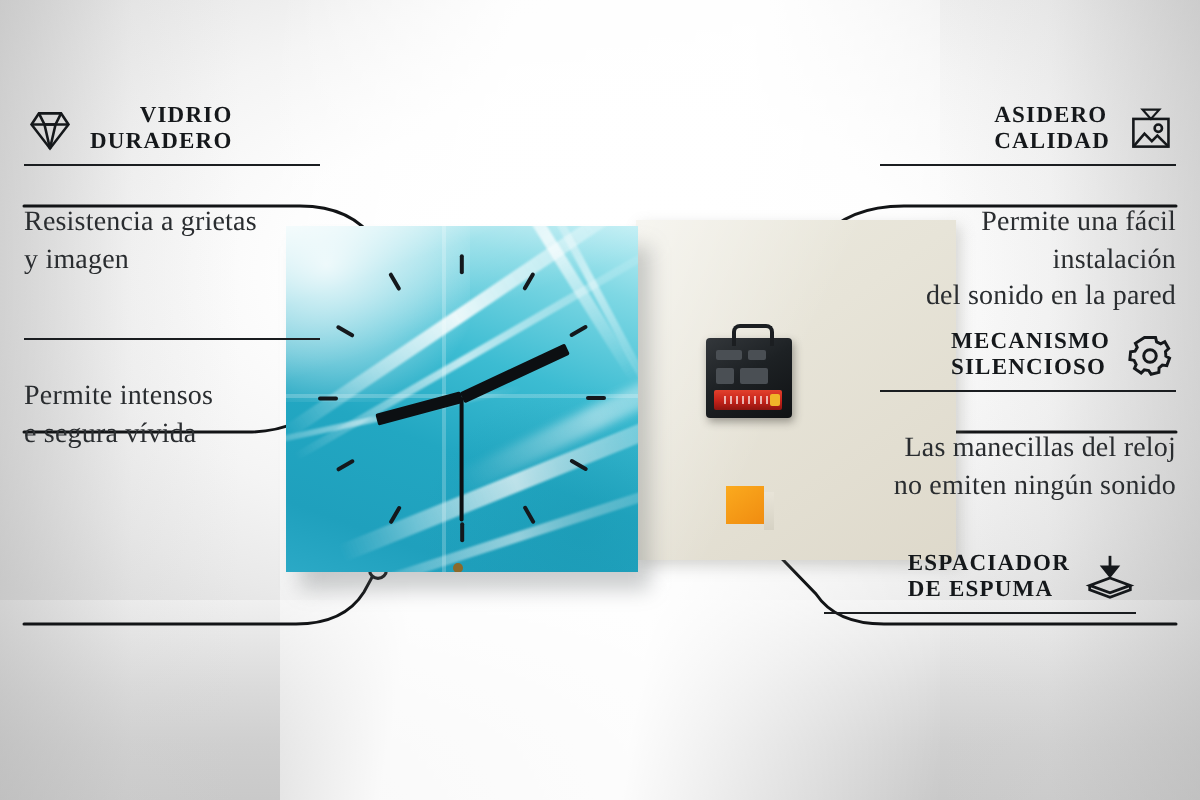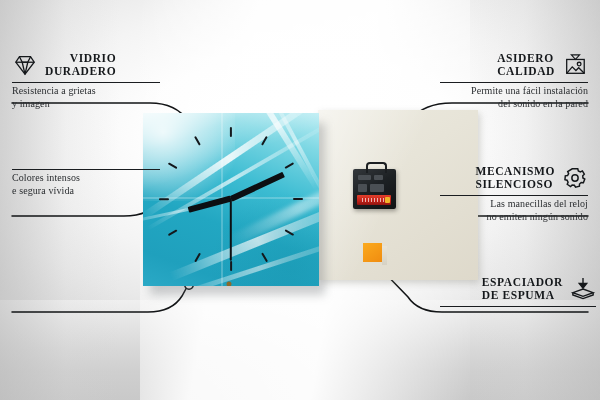--- a/index.html
+++ b/index.html
@@ -86,21 +86,21 @@
 
   
   .callout{position:absolute;}
   .co-head{display:flex;align-items:center;gap:7px;}
   .co-left .co-head{justify-content:flex-start;}
   .co-right .co-head{justify-content:flex-end;}
   .co-title{font-weight:bold;letter-spacing:.6px;color:#15181b;line-height:1.12;font-size:11.5px;}
   .co-left .co-title{text-align:right;}
   .co-right .co-title{}
   .co-rule{height:1px;background:#1a1d20;margin-top:4px;}
-  .co-desc{font-size:10px;line-height:1.34;color:#2a2d30;margin-top:1px;letter-spacing:.1px;}
+  .co-desc{font-size:14px;line-height:1.34;color:#2a2d30;margin-top:20px;letter-spacing:.1px;}
   .co-right .co-desc{text-align:right;}
   .co-icon{flex:0 0 auto;width:26px;height:24px;color:#15181b;}
   .co-icon svg{display:block;width:100%;height:100%;}
   .hdicon{width:26px;height:22px;border:1.6px solid #15181b;border-radius:3px;
     display:flex;flex-direction:column;align-items:center;justify-content:center;line-height:1;}
   .hdicon .u{font-size:4.6px;font-weight:bold;letter-spacing:.2px;}
   .hdicon .h{font-size:10px;font-weight:bold;letter-spacing:.3px;margin-top:-1px;}
 </style>
 </head>
 <body>
@@ -207,21 +207,21 @@
     <div class="co-rule"></div>
     <div class="co-desc">
       <span>Resistencia a grietas</span><br>
       <span>y imagen</span>
     </div>
   </div>
 
   <div class="callout co-left" style="left:12px;top:165px;width:148px;">
     <div class="co-rule"></div>
     <div class="co-desc">
-      <span>Colores intensos</span><br>
+      <span>Permite intensos</span><br>
       <span>e segura vívida</span>
     </div>
   </div>
 
 
   <div class="callout co-right" style="left:440px;top:52px;width:148px;">
     <div class="co-head">
       <span class="co-title">
         <span>ASIDERO</span><br>
         <span>CALIDAD</span>
@@ -259,21 +259,21 @@
           </svg>
       </span>
     </div>
     <div class="co-rule"></div>
     <div class="co-desc">
       <span>Las manecillas del reloj</span><br>
       <span>no emiten ningún sonido</span>
     </div>
   </div>
 
-  <div class="callout co-right" style="left:440px;top:276px;width:156px;">
+  <div class="callout co-right" style="left:412px;top:276px;width:156px;">
     <div class="co-head">
       <span class="co-title">
         <span>ESPACIADOR</span><br>
         <span>DE ESPUMA</span>
       </span>
       <span class="co-icon">
         <svg viewBox="0 0 28 26">
             <g fill="none" stroke="currentColor" stroke-width="1.5">
           <path d="M14 1 v8"></path>
               <path d="M10 7 L14 12 L18 7 Z" fill="currentColor"></path>

